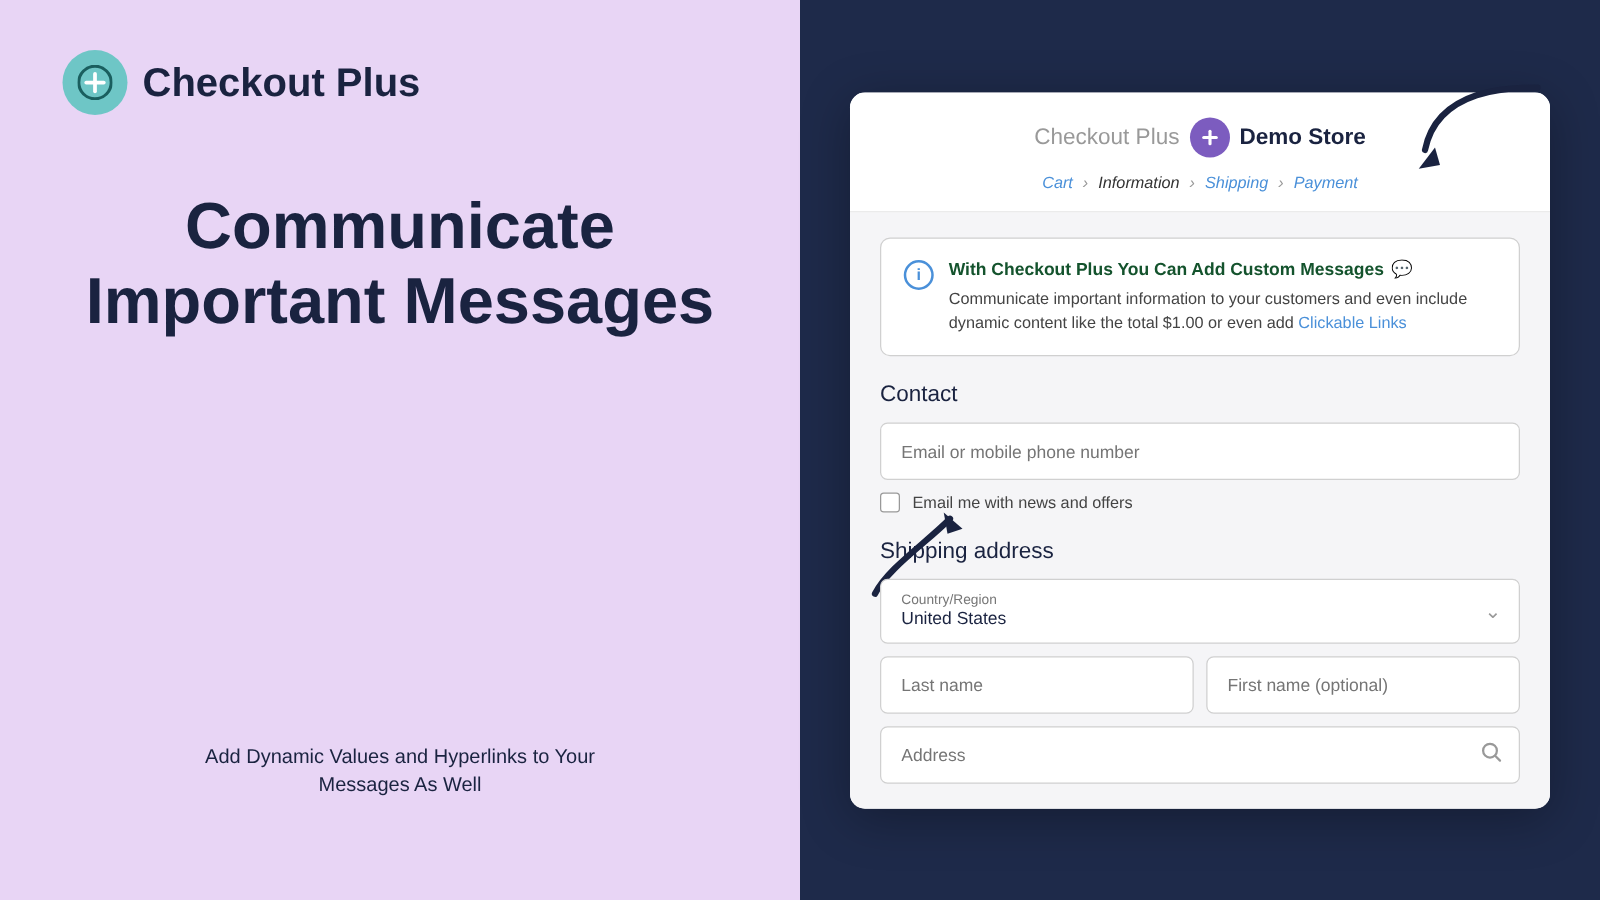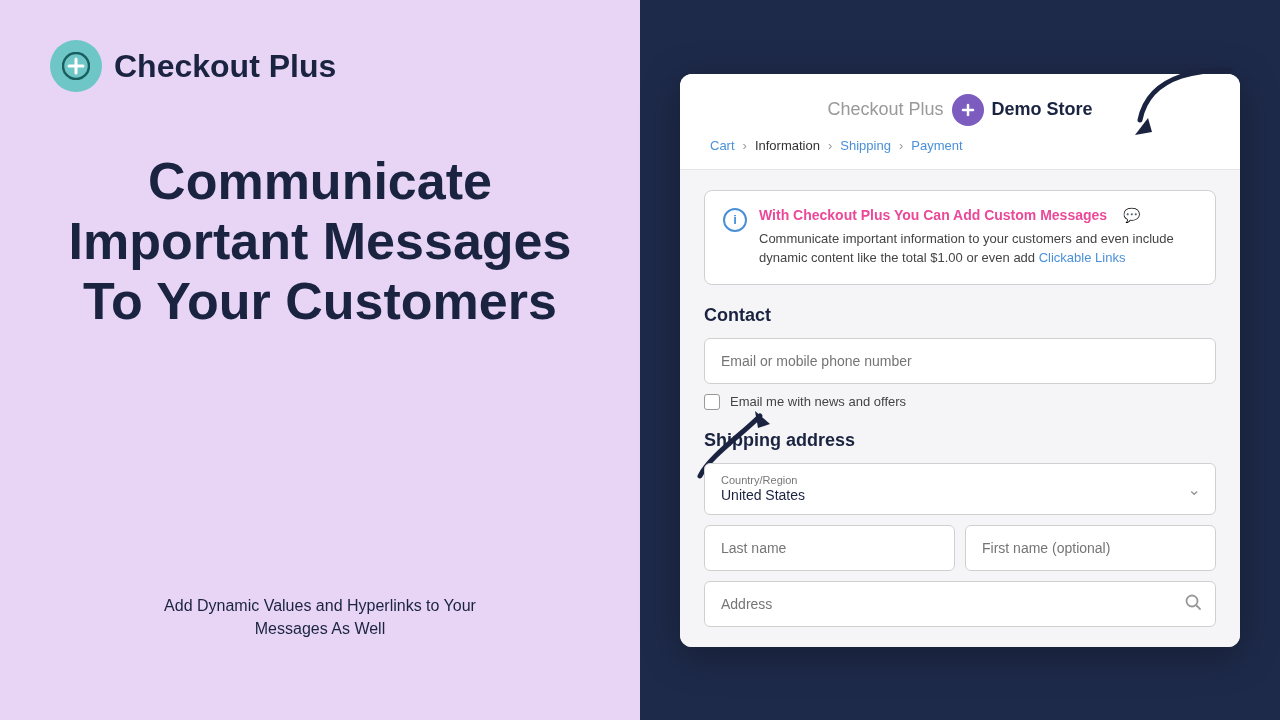--- a/index.html
+++ b/index.html
@@ -144,23 +144,24 @@
 
     .store-name-bold {
       font-size: 18px;
       color: #1a2340;
       font-weight: 600;
     }
 
     .breadcrumb-row {
       display: flex;
       align-items: center;
-      justify-content: flex-start;
+      justify-content: center;
       gap: 8px;
       font-size: 13px;
+      font-style: italic;
     }
 
     .breadcrumb-item {
       color: #4a90d9;
     }
 
     .breadcrumb-item.active {
       color: #333;
       font-weight: 500;
     }
@@ -198,25 +199,25 @@
       font-size: 13px;
       font-weight: 700;
       margin-top: 1px;
     }
 
     .info-content {}
 
     .info-title {
       font-size: 14px;
       font-weight: 700;
-      color: #ec4899;
+      color: #14532d;
       margin-bottom: 6px;
       display: flex;
       align-items: center;
-      gap: 16px;
+      gap: 6px;
       text-align: right;
     }
 
     .info-emoji {
       font-size: 14px;
     }
 
     .info-body {
       font-size: 13px;
       color: #444;
@@ -224,21 +225,21 @@
     }
 
     .info-link {
       color: #4a90d9;
       cursor: pointer;
     }
 
     
     .section-title {
       font-size: 18px;
-      font-weight: 700;
+      font-weight: 400;
       color: #1a2340;
       margin-bottom: 12px;
     }
 
     .input-field {
       width: 100%;
       padding: 14px 16px;
       border: 1.5px solid #d0d0d0;
       border-radius: 6px;
       background: white;
@@ -344,21 +345,20 @@
         <line x1="7" y1="14" x2="21" y2="14" stroke="white" stroke-width="3" stroke-linecap="round"></line>
       </svg>
     </div>
     <span class="logo-text">Checkout Plus</span>
   </div>
 
   <div class="main-heading">
     <div>
       <span style="display:block;">Communicate</span>
       <span style="display:block;">Important Messages</span>
-      <span style="display:block;">To Your Customers</span>
     </div>
   </div>
 
   <div class="sub-heading">
     <span>Add Dynamic Values and Hyperlinks to Your<br>Messages As Well</span>
   </div>
 </div>
 
 <div class="right-panel">
 

